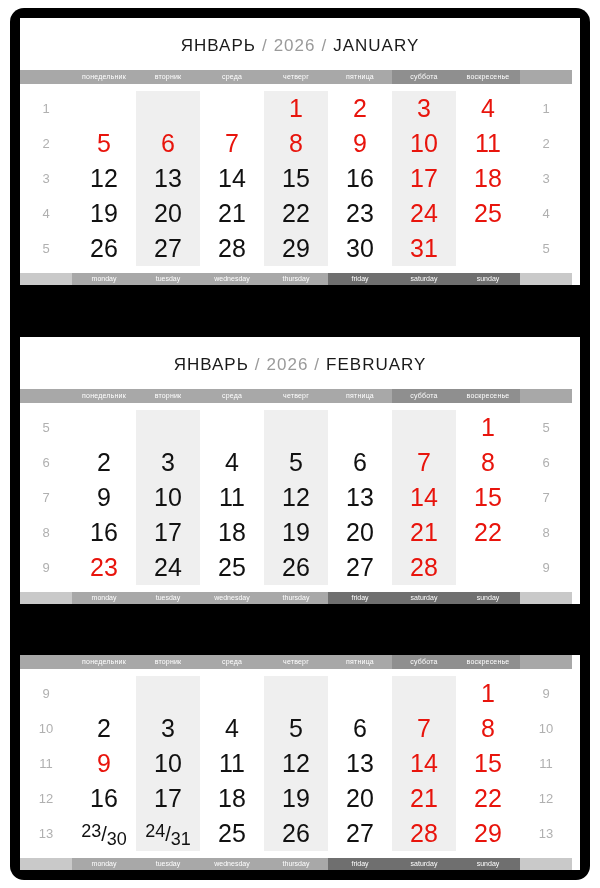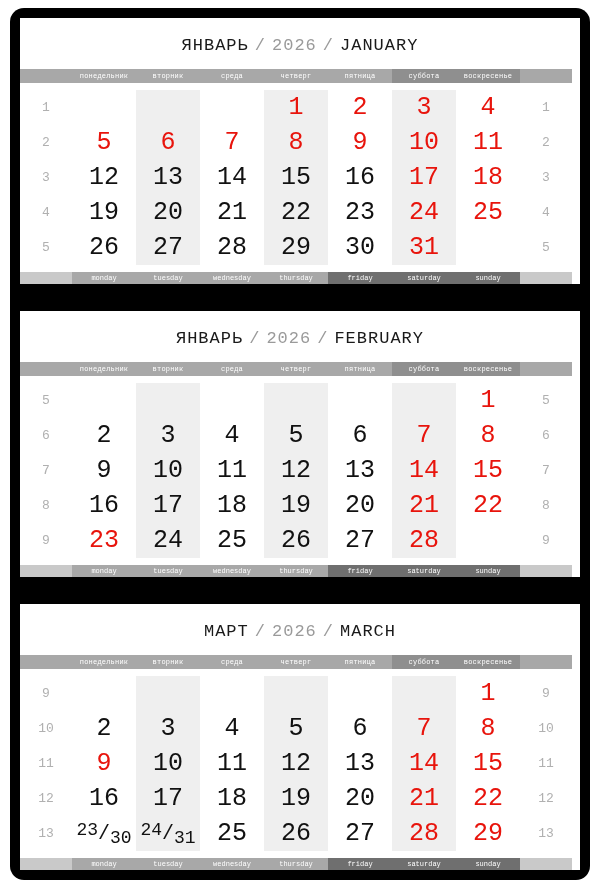--- a/index.html
+++ b/index.html
@@ -20,21 +20,20 @@
     top: 8px;
     width: 580px;
     height: 872px;
     background: #000000;
     border-radius: 14px;
     box-sizing: border-box;
     padding: 10px 10px;
     display: flex;
     flex-direction: column;
     justify-content: space-between;
-    font-family: Liberation Mono, monospace;
   }
   .block {
     background: #ffffff;
     width: 560px;
     box-sizing: border-box;
     padding: 0;
     position: relative;
   }
   .block-title {
     text-align: center;
@@ -412,23 +411,20 @@
       <div>wednesday</div>
       <div>thursday</div>
       <div class="fri">friday</div>
       <div class="we">saturday</div>
       <div class="we">sunday</div>
       <div class="corner"></div>
     </div>
   </div>
 
   <div class="block">
-    <div class="block-title">
-      <span>МАРТ</span><span class="sep">/</span><span class="year">2026</span><span class="sep">/</span><span>MARCH</span>
-    </div>
     <div class="grid dow-row">
       <div class="corner"></div>
       <div>понедельник</div>
       <div>вторник</div>
       <div>среда</div>
       <div>четверг</div>
       <div>пятница</div>
       <div class="we">суббота</div>
       <div class="we">воскресенье</div>
       <div class="corner"></div>

